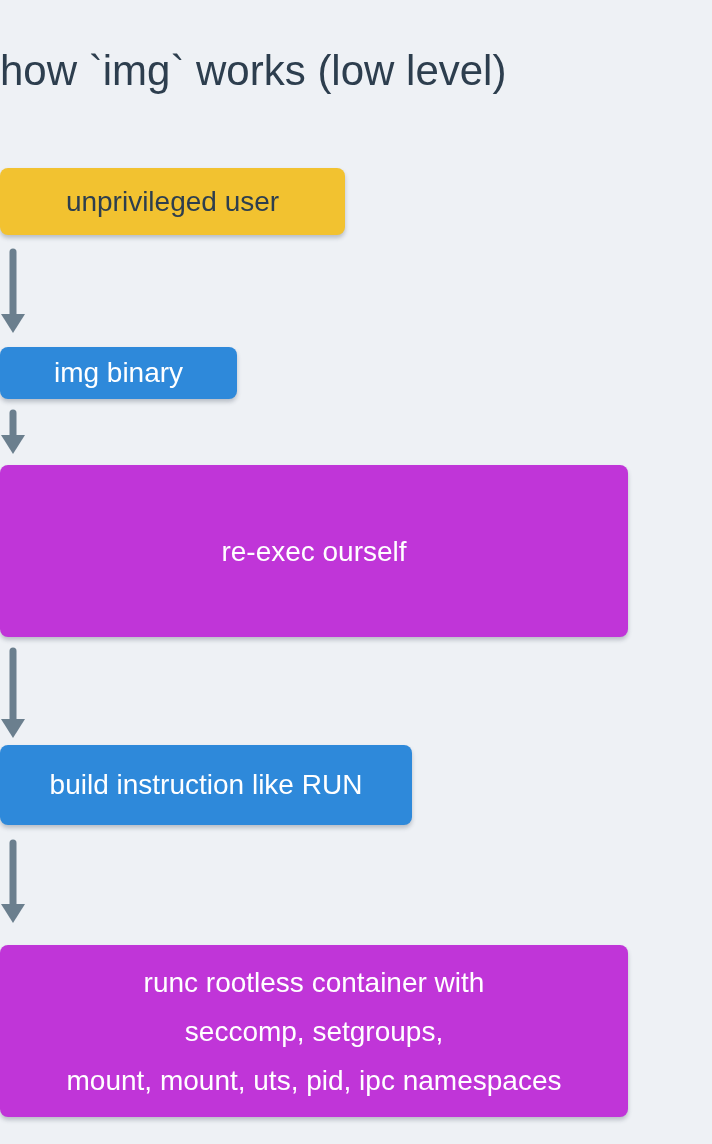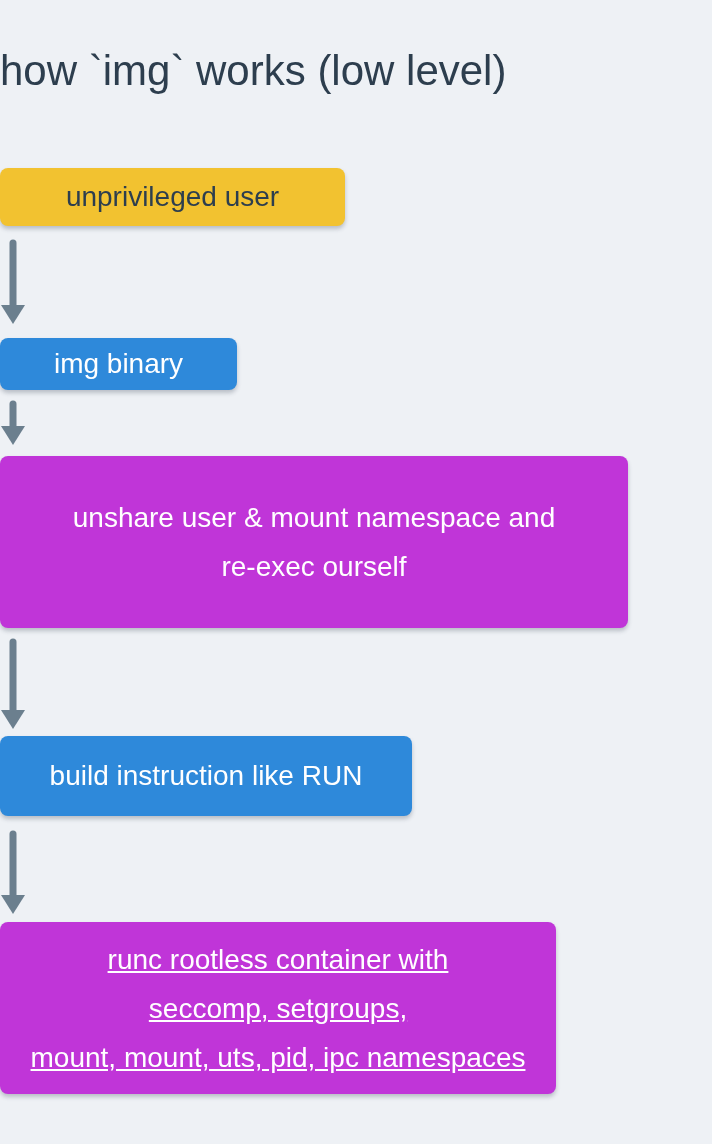--- a/index.html
+++ b/index.html
@@ -48,25 +48,25 @@
   .node-blue{
     background:var(--blue_node);
     color:var(--node_text_light);
   }
   .node-magenta{
     background:var(--magenta_node);
     color:var(--node_text_light);
     flex-direction:column;
     line-height:1.75;
   }
-  .n1{width:345px;height:58px;margin-top:72px;}
+  .n1{width:345px;height:67px;margin-top:72px;}
   .n2{width:237px;height:52px;margin-top:14px;}
   .n3{width:628px;height:172px;margin-top:11px;}
   .n4{width:412px;height:80px;margin-top:7px;}
-  .n5{width:556px;height:172px;margin-top:8px;text-decoration:underline;}
+  .n5{width:628px;height:172px;margin-top:22px;}
   .arrow{display:block;}
   .a1{margin-top:13px;}
   .a2{margin-top:10px;}
   .a3{margin-top:10px;}
   .a4{margin-top:14px;}
   .arrow line{stroke:var(--arrow);stroke-width:7;stroke-linecap:round;}
   .arrow polygon{fill:var(--arrow);}
 </style>
 </head>
 <body>
@@ -87,21 +87,20 @@
   <div class="node node-blue n2">
     <span class="line">img binary</span>
   </div>
 
   <svg class="arrow a2" width="26" height="45" viewBox="0 0 26 45">
     <line x1="13" y1="4" x2="13" y2="26"></line>
     <polygon points="1,26 25,26 13,45"></polygon>
   </svg>
 
   <div class="node node-magenta n3">
-    <span class="line">unshare user &amp; mount namespace and</span>
     <span class="line">re-exec ourself</span>
   </div>
 
   <svg class="arrow a3" width="26" height="91" viewBox="0 0 26 91">
     <line x1="13" y1="4" x2="13" y2="72"></line>
     <polygon points="1,72 25,72 13,91"></polygon>
   </svg>
 
   <div class="node node-blue n4">
     <span class="line">build instruction like RUN</span>

